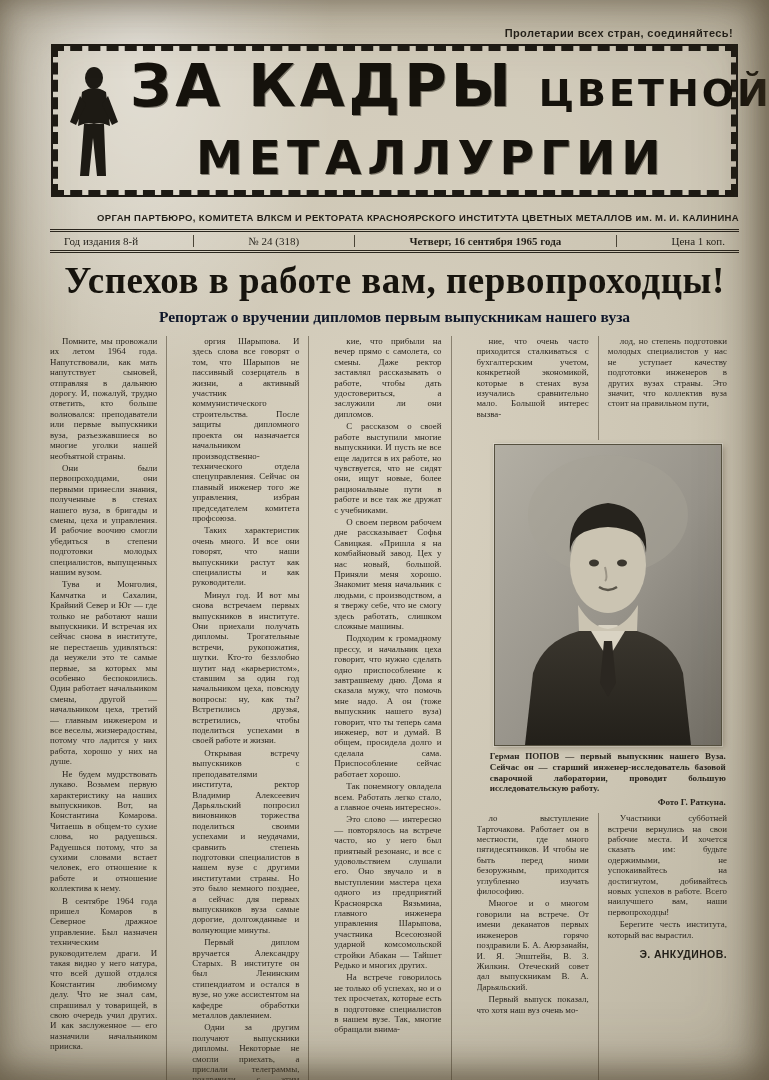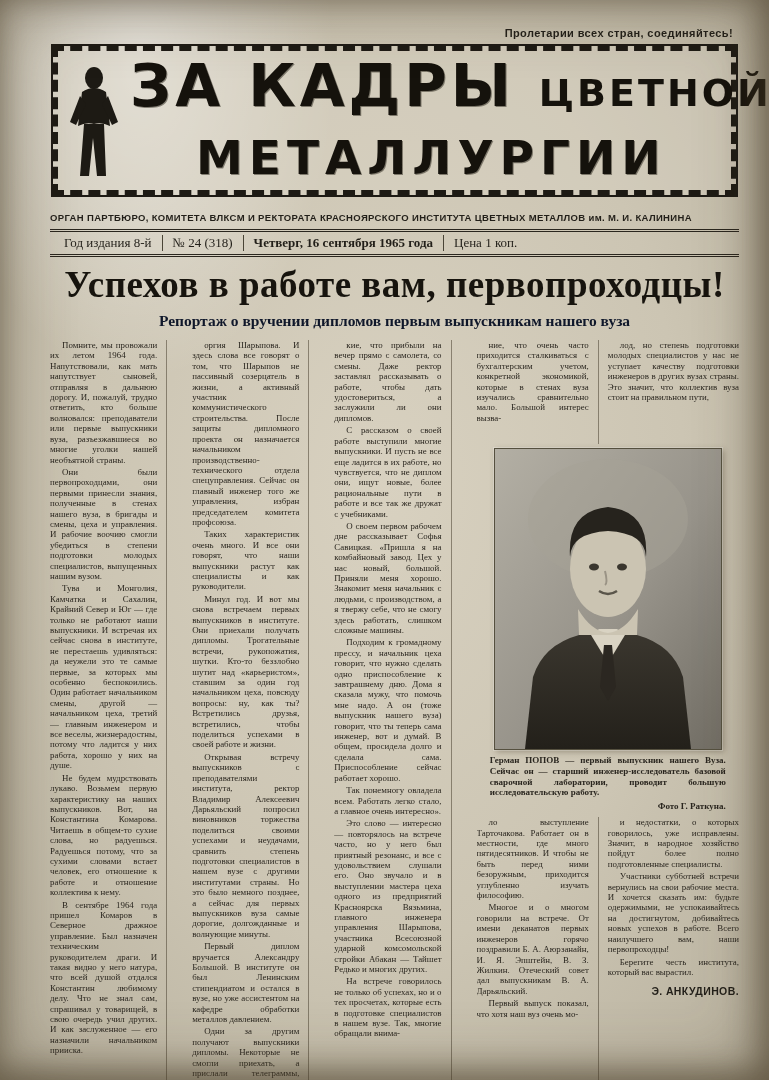--- a/index.html
+++ b/index.html
@@ -25,47 +25,47 @@
     margin:0 2px 10px 2px;padding:6px 12px 8px 6px;
     display:flex;align-items:stretch;gap:8px;background:rgba(222,215,200,.35);
   }
   .mast-figure{flex:0 0 58px;display:flex;align-items:flex-end;justify-content:center;}
   .mast-text{flex:1;display:flex;flex-direction:column;justify-content:center;color:#15120c;}
   .mast-line1{display:flex;align-items:baseline;gap:24px;white-space:nowrap;}
   .mast-big{font-family:"DejaVu Sans","Liberation Sans",sans-serif;font-weight:bold;font-size:58px;line-height:1;letter-spacing:4px;text-shadow:1px 1px 0 rgba(40,35,25,.5);}
   .mast-mid{font-family:"DejaVu Sans","Liberation Sans",sans-serif;font-weight:bold;font-size:38px;line-height:1;letter-spacing:3px;}
   .mast-line2{font-family:"DejaVu Sans","Liberation Sans",sans-serif;font-weight:bold;font-size:47px;line-height:1.05;letter-spacing:6px;padding-left:66px;text-shadow:1px 1px 0 rgba(40,35,25,.5);margin-top:18px;}
 
-  .organ-line{font-family:"Liberation Sans",sans-serif;font-size:9.5px;font-weight:bold;text-align:left;letter-spacing:.35px;margin:16px 0 6px;}
+  .organ-line{font-family:"Liberation Sans",sans-serif;font-size:9.5px;font-weight:bold;text-align:right;letter-spacing:.35px;margin:16px 0 6px;}
 
   .info-bar{
-    display:flex;align-items:center;
+    display:flex;align-items:center;justify-content:space-between;
     border-top:3px double #2a261e;border-bottom:3px double #2a261e;
-    padding:3px 4px;margin-bottom:8px;font-size:13px;
+    padding:3px 4px;margin-bottom:8px;font-size:11px;
   }
   .info-cell{padding:0 10px;white-space:nowrap;}
   .info-sep{width:1px;align-self:stretch;background:#4a4436;}
   .info-date{font-weight:bold;}
 
   
   .headline{font-size:37px;font-weight:bold;text-align:center;letter-spacing:.5px;margin:2px 0 6px;line-height:1.1;color:#17140e;}
   .subheadline{font-size:15.5px;font-weight:bold;text-align:center;margin:0 0 10px;color:#0f172a;}
 
   
   .body-columns{
     display:grid;grid-template-columns:1fr 1fr 1fr 2.08fr;gap:16px;
     height:756px;overflow:hidden;
   }
   .col{padding:0 9px 0 0;margin-right:9px;border-right:1px solid rgba(74,66,50,.55);overflow:hidden;}
   .col p, .subcol p{margin:0 0 2px;text-indent:12px;text-align:justify;font-size:8.9px;line-height:10.4px;color:#2a261f;}
 
   .right-region{display:flex;flex-direction:column;overflow:hidden;}
   .split-row{display:grid;grid-template-columns:1fr 1fr;flex:0 0 auto;}
   .split-row .subcol{padding:0 9px 0 0;margin-right:9px;border-right:1px solid rgba(74,66,50,.55);overflow:hidden;}
-  .split-row .subcol:last-child{border-right:none;margin-right:0;padding-right:0;}
+  .split-row .subcol:last-child{border-right:none;margin-right:12px;padding-right:0;}
   .top-row{height:104px;}
   .bottom-row{flex:1;min-height:0;}
 
   .photo-block{flex:0 0 auto;display:flex;flex-direction:column;align-items:center;padding:4px 0 6px;}
   .photo-frame{width:226px;height:300px;border:1px solid #55503f;box-shadow:0 0 0 1px rgba(255,255,255,.25), 2px 2px 6px rgba(60,50,30,.35);background:#8e8a7f;}
   .photo-frame svg{display:block;width:100%;height:100%;}
   .photo-caption{width:236px;font-size:9px;line-height:10.8px;text-align:justify;margin-top:5px;font-weight:bold;color:#2a261f;}
   .photo-credit{width:236px;font-size:9px;text-align:right;margin-top:3px;font-weight:bold;color:#2a261f;}
 
   .signature{font-family:"Liberation Sans",sans-serif;font-size:10.5px;font-weight:bold;text-align:right;margin-top:8px;letter-spacing:.4px;}
@@ -121,26 +121,26 @@
         <p>Они были первопроходцами, они первыми принесли знания, полученные в стенах нашего вуза, в бригады и смены, цеха и управления. И рабочие воочию смогли убедиться в степени подготовки молодых специалистов, выпущенных нашим вузом.</p>
         <p>Тува и Монголия, Камчатка и Сахалин, Крайний Север и Юг — где только не работают наши выпускники. И встречая их сейчас снова в институте, не перестаешь удивляться: да неужели это те самые первые, за которых мы особенно беспокоились. Один работает начальником смены, другой — начальником цеха, третий — главным инженером и все веселы, жизнерадостны, потому что ладится у них работа, хорошо у них на душе.</p>
         <p>Не будем мудрствовать лукаво. Возьмем первую характеристику на наших выпускников. Вот, на Константина Комарова. Читаешь в общем-то сухие слова, но радуешься. Радуешься потому, что за сухими словами встает человек, его отношение к работе и отношение коллектива к нему.</p>
         <p>В сентябре 1964 года пришел Комаров в Северное дражное управление. Был назначен техническим руководителем драги. И такая видно у него натура, что всей душой отдался Константин любимому делу. Что не знал сам, спрашивал у товарищей, в свою очередь учил других. И как заслуженное — его назначили начальником прииска.</p>
       </div>
     <div class="col">
         <p>оргия Шарыпова. И здесь слова все говорят о том, что Шарыпов не пассивный созерцатель в жизни, а активный участник коммунистического строительства. После защиты дипломного проекта он назначается начальником производственно-технического отдела спецуправления. Сейчас он главный инженер того же управления, избран председателем комитета профсоюза.</p>
         <p>Таких характеристик очень много. И все они говорят, что наши выпускники растут как специалисты и как руководители.</p>
         <p>Минул год. И вот мы снова встречаем первых выпускников в институте. Они приехали получать дипломы. Трогательные встречи, рукопожатия, шутки. Кто-то беззлобно шутит над «карьеристом», ставшим за один год начальником цеха, повсюду вопросы: ну, как ты? Встретились друзья, встретились, чтобы поделиться успехами в своей работе и жизни.</p>
         <p>Открывая встречу выпускников с преподавателями института, ректор Владимир Алексеевич Дарьяльский попросил виновников торжества поделиться своими успехами и неудачами, сравнить степень подготовки специалистов в нашем вузе с другими институтами страны. Но это было немного позднее, а сейчас для первых выпускников вуза самые дорогие, долгожданные и волнующие минуты.</p>
-        <p>Первый диплом вручается Александру Большой. В институте он был Ленинским стипендиатом и остался в вузе, но уже ассистентом на кафедре обработки металлов давлением.</p>
+        <p>Первый диплом вручается Александру Старых. В институте он был Ленинским стипендиатом и остался в вузе, но уже ассистентом на кафедре обработки металлов давлением.</p>
         <p>Одни за другим получают выпускники дипломы. Некоторые не смогли приехать, а прислали телеграммы, поздравили с этим волнующим событием своих товарищей. Но были и та-</p>
       </div>
     <div class="col">
         <p>кие, что прибыли на вечер прямо с самолета, со смены. Даже ректор заставлял рассказывать о работе, чтобы дать удостовериться, а заслужили ли они дипломов.</p>
-        <p>С рассказом о своей работе выступили многие выпускники. И пусть не все еще ладится в их работе, но чувствуется, что не диплом они, ищут новые, более рациональные пути в работе и все так же дружат с учебниками.</p>
+        <p>С рассказом о своей работе выступили многие выпускники. И пусть не все еще ладится в их работе, но чувствуется, что не сидят они, ищут новые, более рациональные пути в работе и все так же дружат с учебниками.</p>
         <p>О своем первом рабочем дне рассказывает Софья Савицкая. «Пришла я на комбайновый завод. Цех у нас новый, большой. Приняли меня хорошо. Знакомит меня начальник с людьми, с производством, а я твержу себе, что не смогу здесь работать, слишком сложные машины.</p>
         <p>Подходим к громадному прессу, и начальник цеха говорит, что нужно сделать одно приспособление к завтрашнему дню. Дома я сказала мужу, что помочь мне надо. А он (тоже выпускник нашего вуза) говорит, что ты теперь сама инженер, вот и думай. В общем, просидела долго и сделала сама. Приспособление сейчас работает хорошо.</p>
         <p>Так понемногу овладела всем. Работать легко стало, а главное очень интересно».</p>
         <p>Это слово — интересно — повторялось на встрече часто, но у него был приятный резонанс, и все с удовольствием слушали его. Оно звучало и в выступлении мастера цеха одного из предприятий Красноярска Вязьмина, главного инженера управления Шарыпова, участника Всесоюзной ударной комсомольской стройки Абакан — Тайшет Редько и многих других.</p>
         <p>На встрече говорилось не только об успехах, но и о тех просчетах, которые есть в подготовке специалистов в нашем вузе. Так, многие обращали внима-</p>
       </div>
 
     <div class="right-region">
       <div class="split-row top-row">
         <div class="subcol">
@@ -184,21 +184,20 @@
       </div>
 
       <div class="split-row bottom-row">
         <div class="subcol">
             <p>ло выступление Тарточакова. Работает он в местности, где много пятидесятников. И чтобы не быть перед ними безоружным, приходится углубленно изучать философию.</p>
             <p>Многое и о многом говорили на встрече. От имени деканатов первых инженеров горячо поздравили Б. А. Аюрзанайн, И. Я. Эпштейн, В. З. Жилкин. Отеческий совет дал выпускникам В. А. Дарьяльский.</p>
             <p>Первый выпуск показал, что хотя наш вуз очень мо-</p>
           </div>
         <div class="subcol">
           <div>
-              <p>и недостатки, о которых говорилось, уже исправлены. Значит, в народное хозяйство пойдут более полно подготовленные специалисты.</p>
               <p>Участники субботней встречи вернулись на свои рабочие места. И хочется сказать им: будьте одержимыми, не успокаивайтесь на достигнутом, добивайтесь новых успехов в работе. Всего наилучшего вам, наши первопроходцы!</p>
               <p>Берегите честь института, который вас вырастил.</p>
             </div>
           <div class="signature">Э. АНКУДИНОВ.</div>
         </div>
       </div>
     </div>
   </div>
 
 </div>

